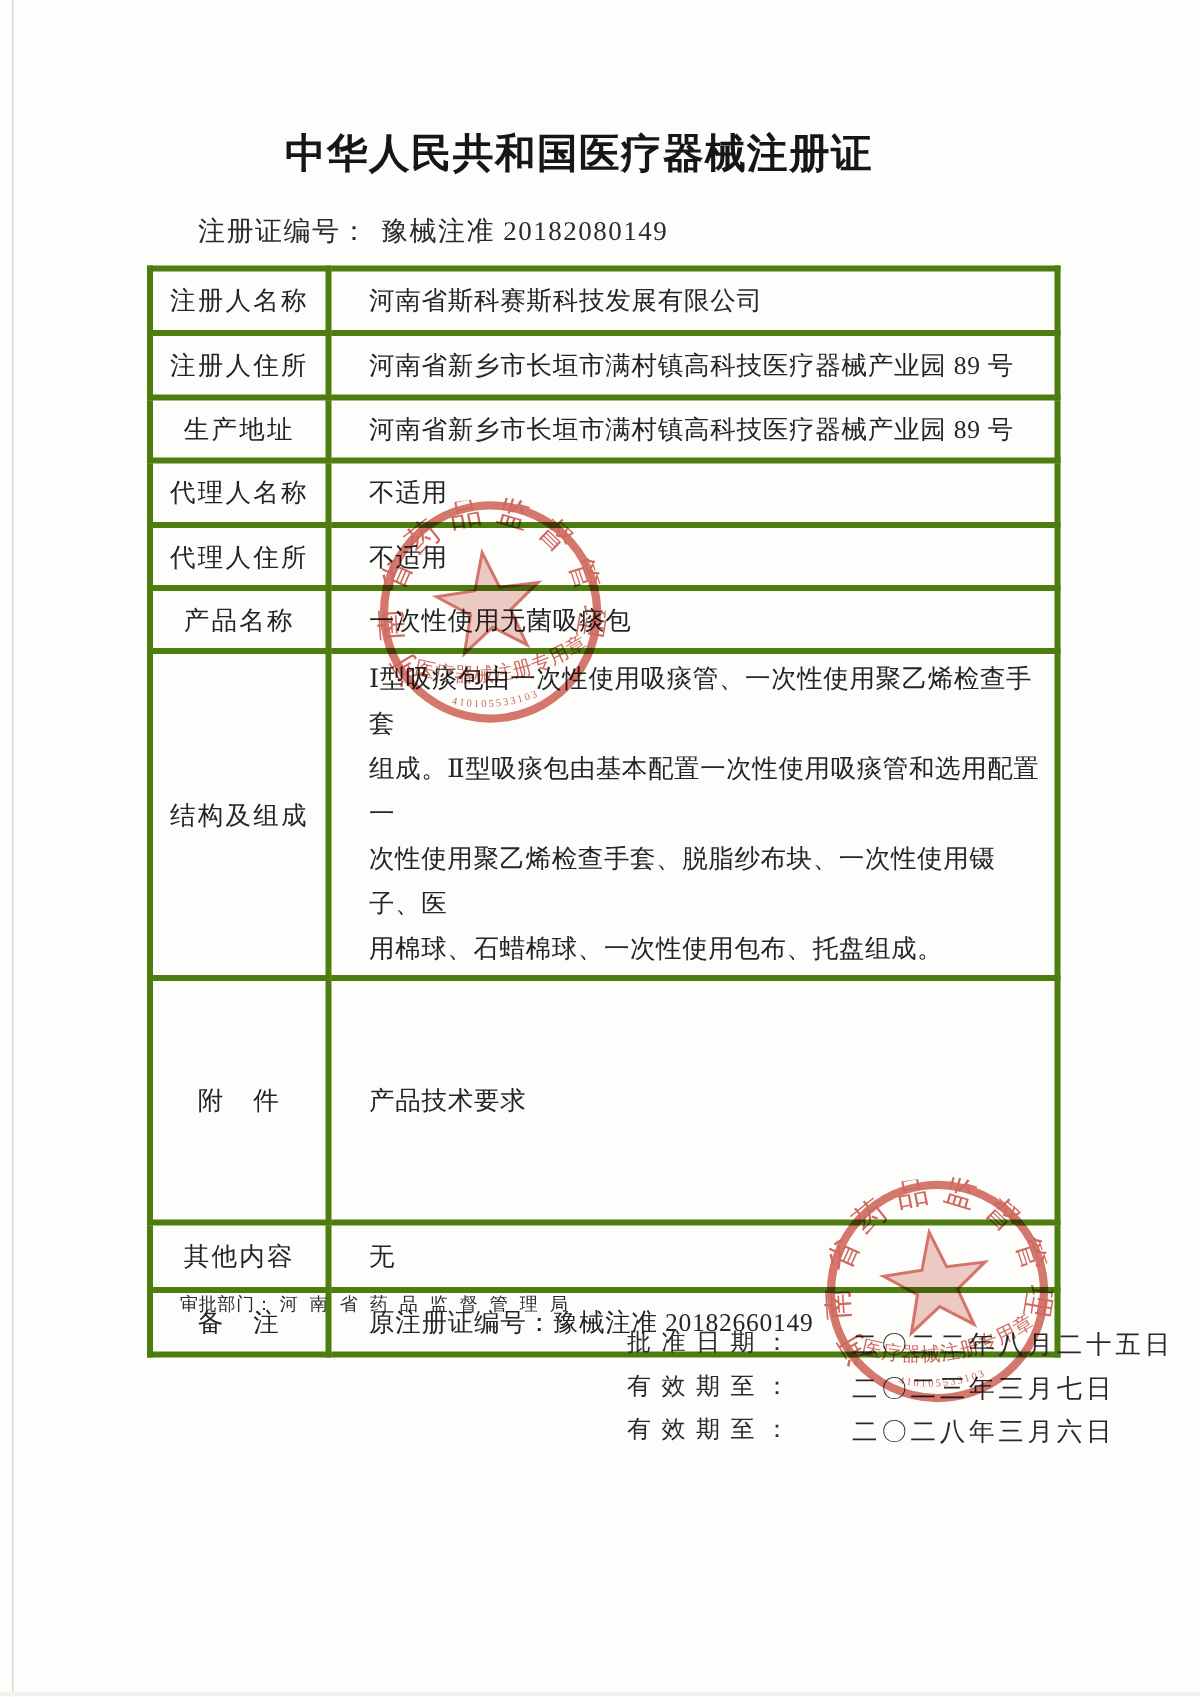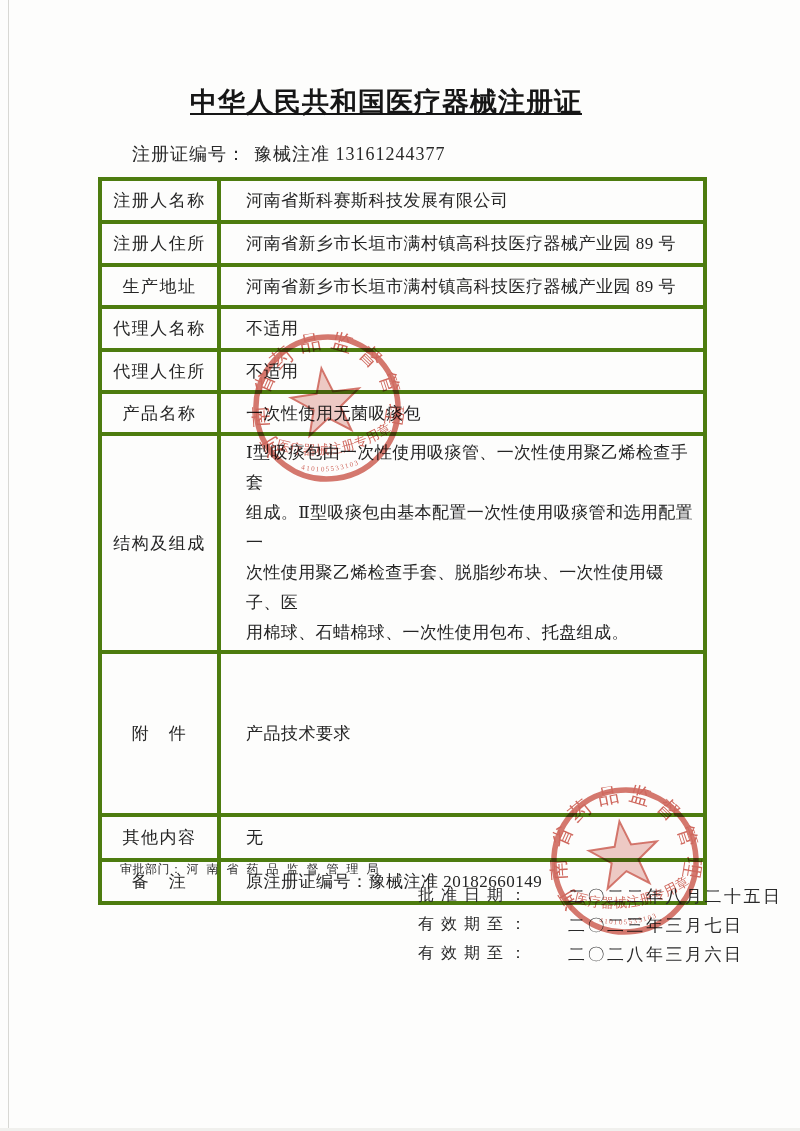--- a/index.html
+++ b/index.html
@@ -18,21 +18,20 @@
   .scan-edge-bottom{
     position:absolute;left:0;bottom:0;width:100%;height:3px;
     background:#f0f0ed;
   }
   .title{
     position:absolute;left:98px;top:84px;width:604px;
     margin:0;text-align:center;
     font-family:"Liberation Sans","DejaVu Sans",sans-serif;
     font-size:27px;font-weight:700;letter-spacing:1px;color:#161616;
     transform:translateX(-14px);
-    text-decoration:underline;
   }
   .cert-line{
     position:absolute;left:132px;top:142px;
     font-size:18px;letter-spacing:1px;color:#2a2a2a;
   }
   .cert-line .val{margin-left:8px;}
   table.cert-table{
     position:absolute;left:98px;top:177px;
     width:609px;border-collapse:collapse;table-layout:fixed;
   }
@@ -79,21 +78,21 @@
 </head>
 <body>
 
 <div class="page">
   <div class="scan-edge-left"></div>
   <div class="scan-edge-bottom"></div>
 
   <h1 class="title">中华人民共和国医疗器械注册证</h1>
 
   <div class="cert-line">
-    <span>注册证编号：</span><span class="val">豫械注准 13161244377</span>
+    <span>注册证编号：</span><span class="val">豫械注准 20182080149</span>
   </div>
 
   <table class="cert-table">
     <tbody>
       <tr>
         <td class="lbl">注册人名称</td>
         <td class="val">河南省斯科赛斯科技发展有限公司</td>
       </tr>
       <tr>
         <td class="lbl">注册人住所</td>

